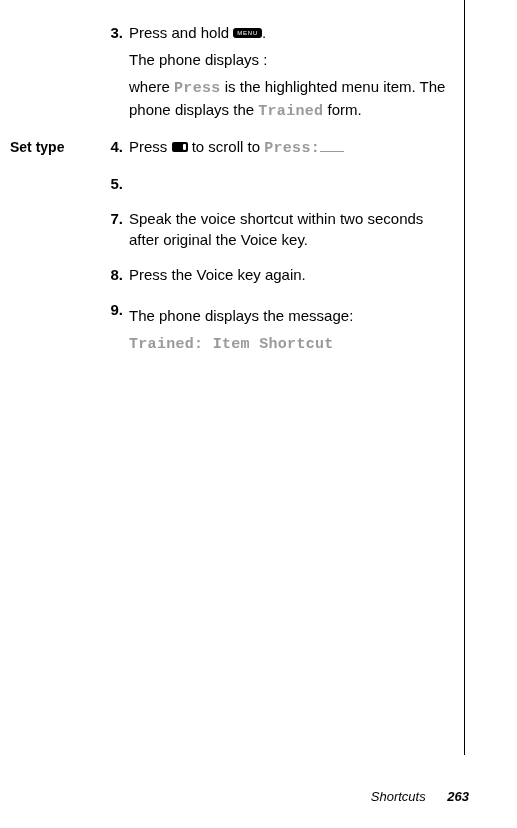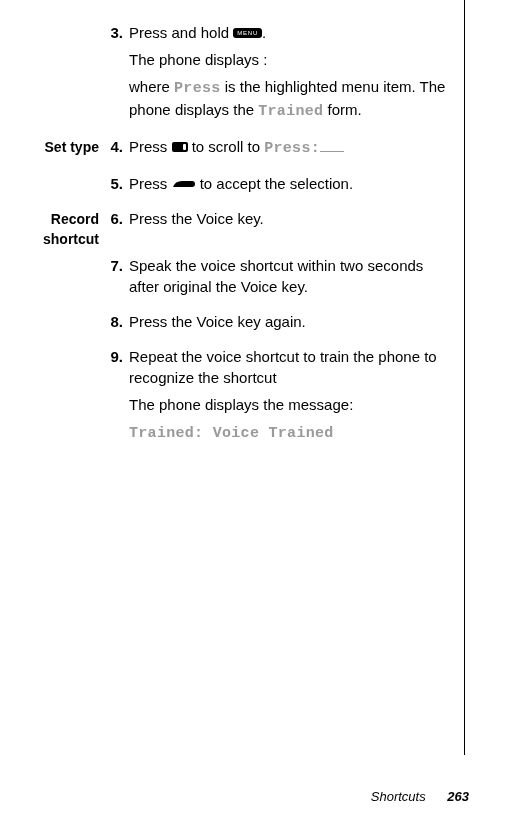--- a/index.html
+++ b/index.html
@@ -31,21 +31,20 @@
       margin-bottom: 6px;
     }
     .sidelabel {
       width: 95px;
       flex-shrink: 0;
       font-family: Arial, Helvetica, sans-serif;
       font-weight: bold;
       font-size: 14px;
       padding-top: 2px;
       padding-right: 6px;
-      text-align: right;
     }
     .content {
       flex: 1;
       padding-right: 12px;
     }
     .step {
       display: flex;
       margin-bottom: 8px;
     }
     .num {
@@ -152,34 +151,20 @@
             </div>
           </div>
         </div>
       </div>
       <div class="row">
         <div class="sidelabel"></div>
         <div class="content">
           <div class="step">
             <div class="num">5.</div>
             <div class="body">
-              <div>Press <span class="key-send"><svg width="24" height="10" viewBox="0 0 24 10">
-                    <path d="M1 8 Q 3 2 10 2 L 20 2 Q 23 2 23 5 Q 23 8 20 8 L 4 8 Z" fill="#000"></path>
-                  </svg></span> to accept the selection.</div>
-            </div>
-          </div>
-        </div>
-      </div>
-      <div class="row">
-        <div class="sidelabel">Record shortcut</div>
-        <div class="content">
-          <div class="step">
-            <div class="num">6.</div>
-            <div class="body">
-              <div>Press the Voice key.</div>
             </div>
           </div>
         </div>
       </div>
       <div class="row">
         <div class="sidelabel"></div>
         <div class="content">
           <div class="step">
             <div class="num">7.</div>
             <div class="body">
@@ -198,23 +183,22 @@
             </div>
           </div>
         </div>
       </div>
       <div class="row">
         <div class="sidelabel"></div>
         <div class="content">
           <div class="step">
             <div class="num">9.</div>
             <div class="body">
-              <div>Repeat the voice shortcut to train the phone to recognize the shortcut</div>
               <div class="sp">The phone displays the message:</div>
-              <div class="sp"><span class="lcd">Trained: Voice Trained</span></div>
+              <div class="sp"><span class="lcd">Trained: Item Shortcut</span></div>
             </div>
           </div>
         </div>
       </div>
     </div>
   <div class="footer">
     <span>Shortcuts</span>
     <span class="pagenum">263</span>
   </div>
 </div>

